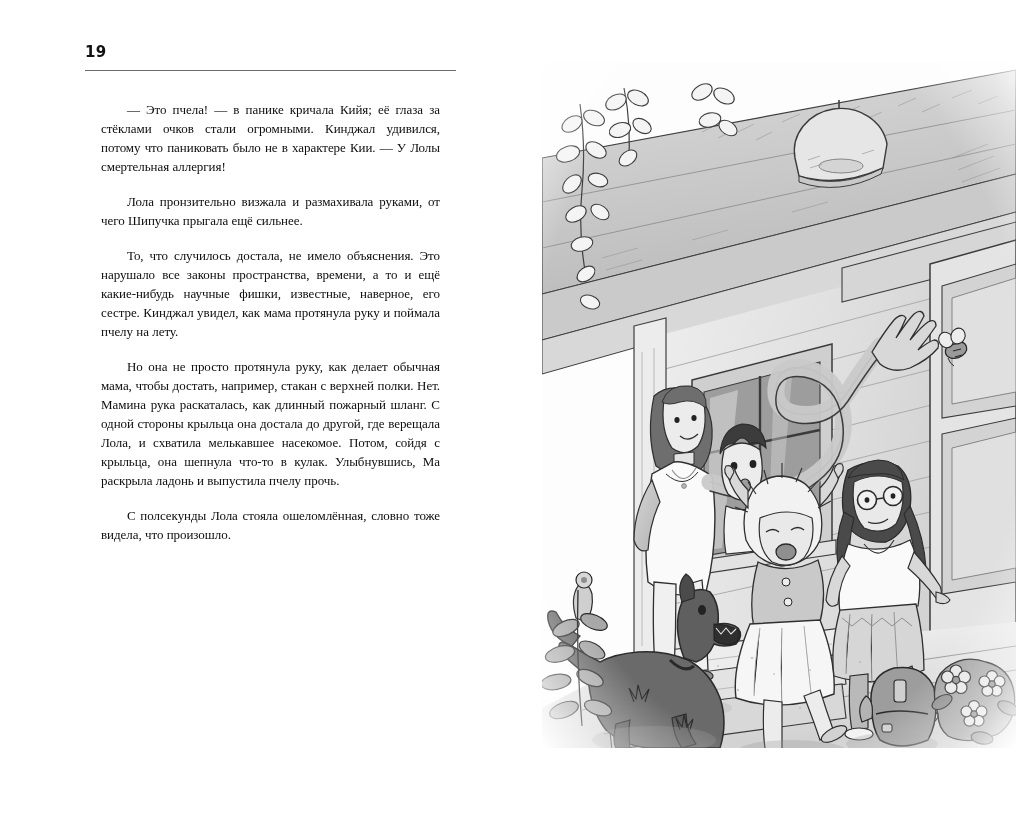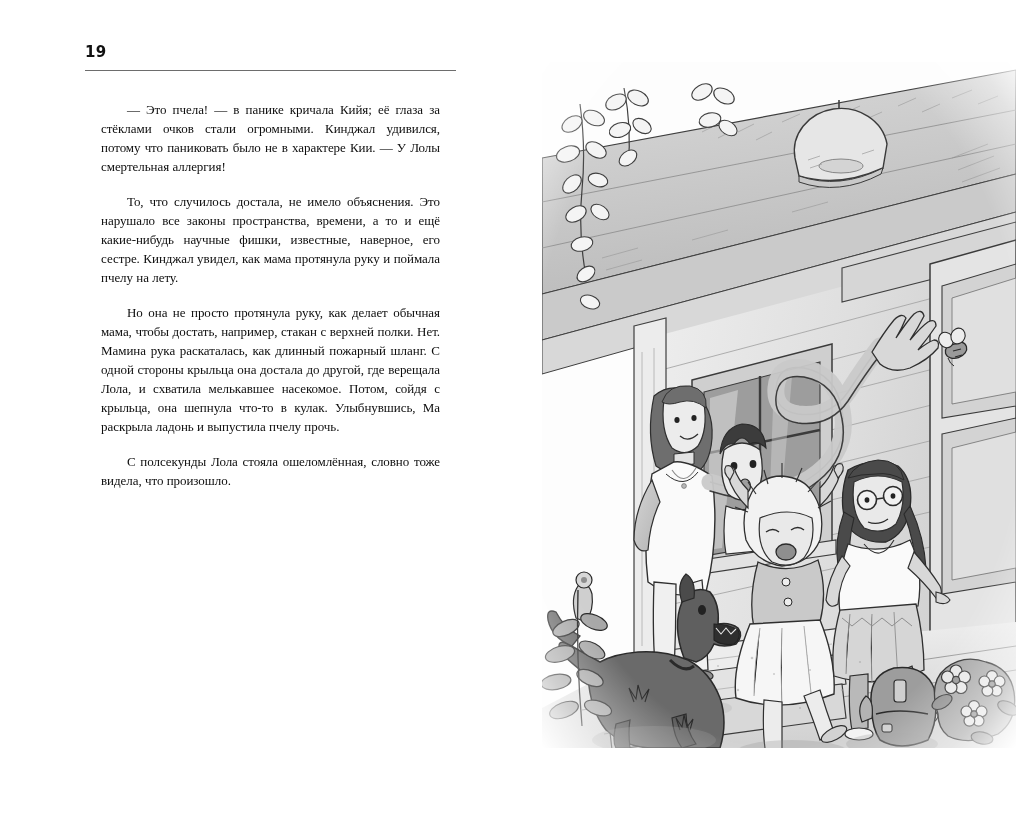--- a/index.html
+++ b/index.html
@@ -121,20 +121,21 @@
 
   <div class="text-page">
 
     <div class="running-head">
       <div class="folio">19</div>
     </div>
     <div class="head-rule"></div>
 
     <div class="body-column">
       <p>— Это пчела! — в панике кричала Кийя; её глаза за стёклами очков стали огромны­ми. Кинджал удивился, потому что пани­ковать было не в характере Кии. — У Ло­лы смертельная аллергия!</p>
+      <p>Лола пронзительно визжала и размахи­вала руками, от чего Шипучка прыгала ещё сильнее.</p>
       <p>То, что случилось достала, не име­ло объяснения. Это нарушало все зако­ны пространства, времени, а то и ещё какие-нибудь научные фишки, известные, наверное, его сестре. Кинджал увидел, как мама протянула руку и поймала пчелу на лету.</p>
       <p>Но она не просто протянула руку, как делает обычная мама, чтобы достать, на­пример, стакан с верхней полки. Нет. Ма­мина рука раскаталась, как длинный по­жарный шланг. С одной стороны крыльца она достала до другой, где верещала Лола, и схватила мелькавшее насекомое. Потом, сойдя с крыльца, она шепнула что-то в ку­лак. Улыбнувшись, Ма раскрыла ладонь и выпустила пчелу прочь.</p>
       <p>С полсекунды Лола стояла ошеломлён­ная, словно тоже видела, что произошло.</p>
     </div>
 
   </div>
 
   <div class="art-page">
     <div class="illustration">
       <svg viewBox="0 0 474 686" xmlns="http://www.w3.org/2000/svg">

